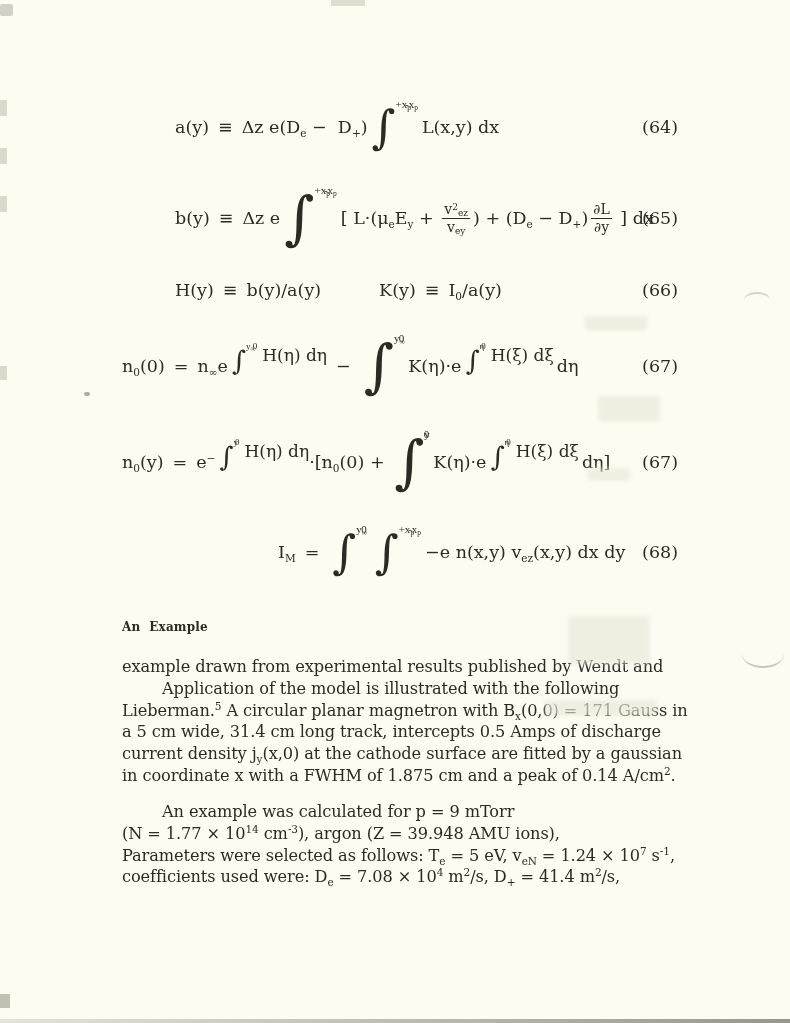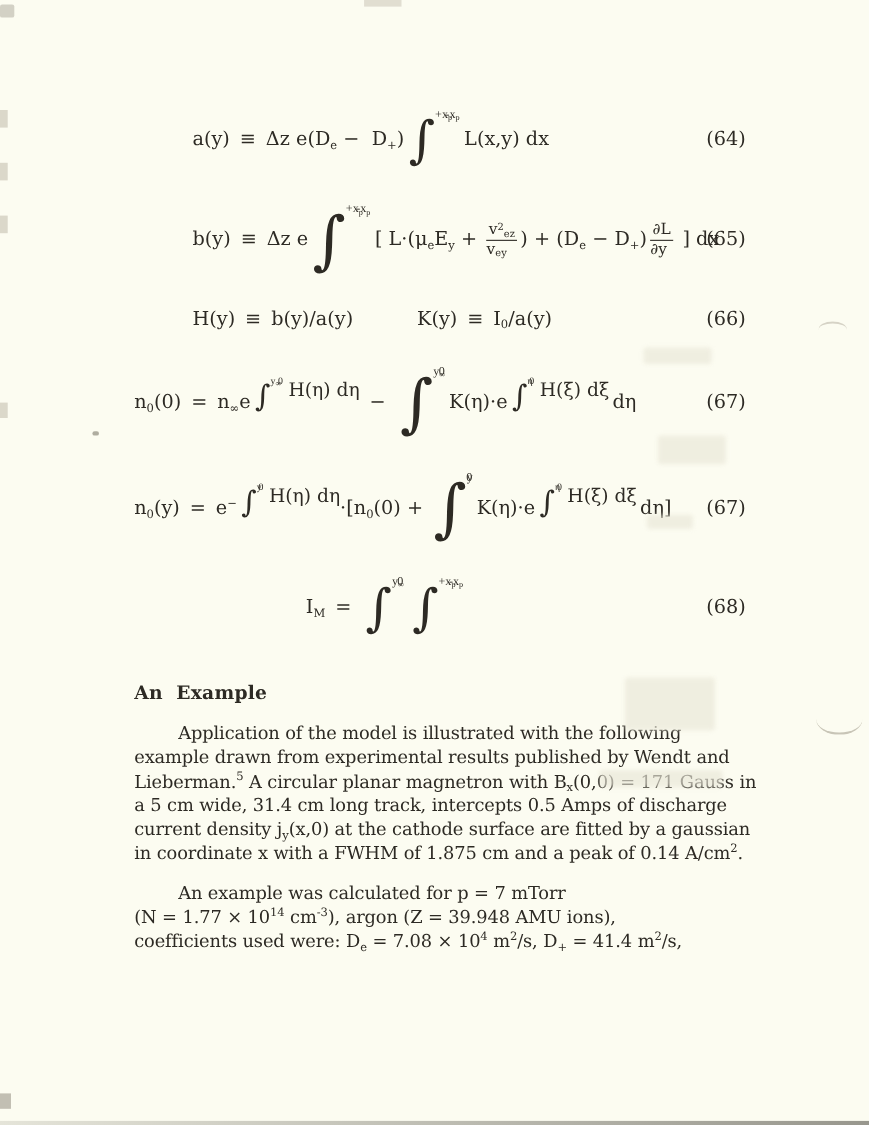--- a/index.html
+++ b/index.html
@@ -21,27 +21,27 @@
   .int-limits { display:flex; flex-direction:row; justify-content:space-between; line-height:1;font-family:Liberation Serif, serif; }
   .int-limits .lo { margin-left:-6px; }
   .int-limits sub { font-size:7.5px; vertical-align:-2px; }
   .int-lg { height:58px; }  .int-lg .int-glyph { font-size:46px; }  .int-lg .int-limits { font-size:11px; padding:1px 0; }
   .int-xl { height:70px; }  .int-xl .int-glyph { font-size:58px; }  .int-xl .int-limits { font-size:11px; padding:2px 0; }
   .int-sm { height:36px; }  .int-sm .int-glyph { font-size:27px; }  .int-sm .int-limits { font-size:9px; }
   .int-sm .int-limits .lo { margin-left:-3px; }
 
   .exp-text { font-size:17px; transform:translateY(-11px); white-space:pre; margin-left:1px; }
 
-  .frac { display:inline-flex; flex-direction:column; font-size:14px; line-height:1.15; margin:0 3px; }
+  .frac { display:inline-flex; flex-direction:column; align-items:center; font-size:14px; line-height:1.15; margin:0 3px; }
   .frac .fnum { border-bottom:1.3px solid #2d2a24; padding:0 2px; white-space:pre; }
   .frac .fden { white-space:pre; }
   .frac sub { font-size:9px; vertical-align:-2px; } .frac sup { font-size:9px; vertical-align:4px; }
 
   
-  .heading { position:absolute; left:122px; top:620px; font-size:17px; font-weight:bold; white-space:pre; letter-spacing:.2px; }
+  .heading { position:absolute; left:122px; top:620px; font-size:12px; font-weight:bold; white-space:pre; letter-spacing:.2px; }
   .para { position:absolute; left:122px; width:568px; font-size:16.2px; line-height:21.8px; letter-spacing:-.1px; }
   .bodyline { white-space:pre; }
   .indent { padding-left:40px; }
   .pagenum { position:absolute; left:122px; top:960px; width:500px; text-align:center; font-size:16.5px; }
 
   
   .art { position:absolute; pointer-events:none; }
   .ghost { background:#e9e7d8; filter:blur(2px); opacity:.65; border-radius:3px; }
 </style>
 </head>
@@ -188,38 +188,40 @@
             <span class="lo rich">0</span>
           </span>
       </span>
       <span class="integral int-lg">
         <span class="int-glyph">∫</span>
         <span class="int-limits">
             <span class="up rich">+x<sub>p</sub></span>
             <span class="lo rich">-x<sub>p</sub></span>
           </span>
       </span>
+      <span class="rich">−e n(x,y) v<sub>ez</sub>(x,y) dx dy</span>
     </span>
     <span class="eqnum">(68)</span>
   </div>
 
   <div class="heading">An  Example</div>
 
   <div class="para" style="top:656px;">
+    <div class="bodyline">example drawn from experimental results published by Wendt and</div>
     <div class="bodyline indent">Application of the model is illustrated with the following</div>
-    <div class="bodyline">example drawn from experimental results published by Wendt and</div>
     <div class="bodyline">Lieberman.<sup>5</sup> A circular planar magnetron with B<sub>x</sub>(0,0) = 171 Gauss in</div>
     <div class="bodyline">a 5 cm wide, 31.4 cm long track, intercepts 0.5 Amps of discharge</div>
     <div class="bodyline">current density j<sub>y</sub>(x,0) at the cathode surface are fitted by a gaussian</div>
     <div class="bodyline">in coordinate x with a FWHM of 1.875 cm and a peak of 0.14 A/cm<sup>2</sup>.</div>
   </div>
 
   <div class="para" style="top:801px;">
-    <div class="bodyline indent">An example was calculated for p = 7 mTorr</div>
+    <div class="bodyline indent">An example was calculated for p = 9 mTorr</div>
     <div class="bodyline">(N = 1.77 × 10<sup>14</sup> cm<sup>-3</sup>), argon (Z = 39.948 AMU ions),</div>
+    <div class="bodyline">Parameters were selected as follows: T<sub>e</sub> = 5 eV, v<sub>eN</sub> = 1.24 × 10<sup>7</sup> s<sup>-1</sup>,</div>
     <div class="bodyline">coefficients used were: D<sub>e</sub> = 7.08 × 10<sup>4</sup> m<sup>2</sup>/s, D<sub>+</sub> = 41.4 m<sup>2</sup>/s,</div>
   </div>
 
 
   <div class="art" style="left:0;top:4px;width:13px;height:12px;background:#a29e91;opacity:.45;border-radius:2px;"></div>
   <div class="art" style="left:331px;top:0;width:34px;height:6px;background:#d9d6c9;opacity:.8;"></div>
   <div class="art" style="left:0;top:100px;width:7px;height:16px;background:#dbd8ca;"></div>
   <div class="art" style="left:0;top:148px;width:7px;height:16px;background:#dbd8ca;"></div>
   <div class="art" style="left:0;top:196px;width:7px;height:16px;background:#dbd8ca;"></div>
   <div class="art" style="left:0;top:366px;width:7px;height:14px;background:#dbd8ca;"></div>

